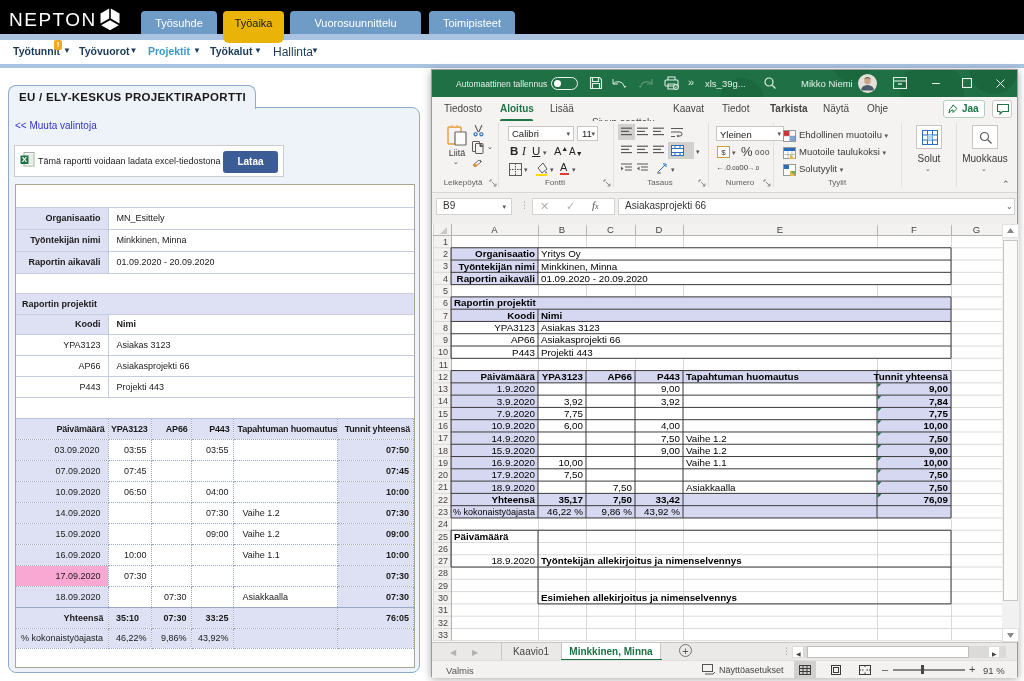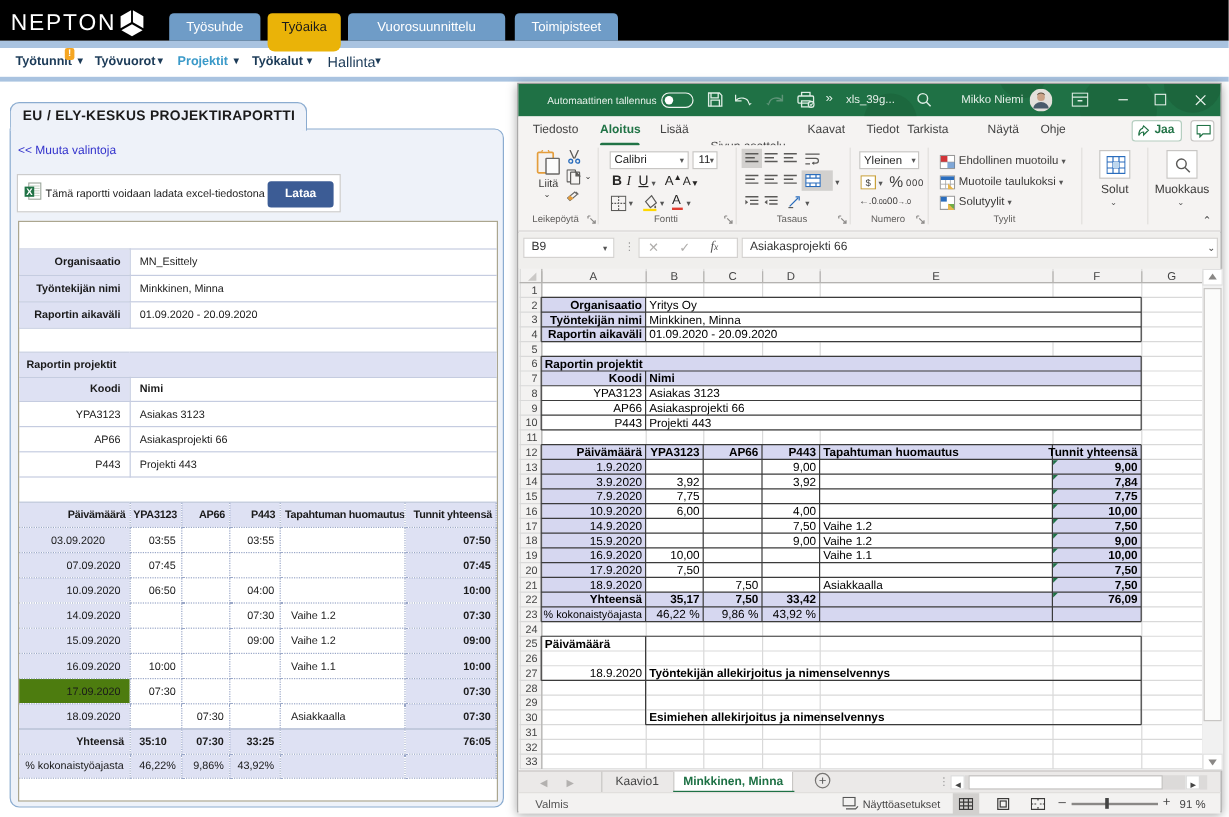--- a/index.html
+++ b/index.html
@@ -105,21 +105,21 @@
       <tbody>
         <tr style="height:20px">
           <td style="background:#dee1f3;font-weight:bold;text-align:right;padding-right:3px;border-right:1px dotted #9aa7c7;border-bottom:1px dotted #9aa7c7;letter-spacing:-0.2px">Päivämäärä</td>
           <td style="background:#dee1f3;font-weight:bold;text-align:right;padding-right:3px;border-right:1px dotted #9aa7c7;border-bottom:1px dotted #9aa7c7;letter-spacing:-0.2px">YPA3123</td>
           <td style="background:#dee1f3;font-weight:bold;text-align:right;padding-right:3px;border-right:1px dotted #9aa7c7;border-bottom:1px dotted #9aa7c7;letter-spacing:-0.2px">AP66</td>
           <td style="background:#dee1f3;font-weight:bold;text-align:right;padding-right:3px;border-right:1px dotted #9aa7c7;border-bottom:1px dotted #9aa7c7;letter-spacing:-0.2px">P443</td>
           <td style="background:#dee1f3;font-weight:bold;text-align:left;padding-left:4px;border-right:1px dotted #9aa7c7;border-bottom:1px dotted #9aa7c7;letter-spacing:-0.2px">Tapahtuman huomautus</td>
           <td style="background:#dee1f3;font-weight:bold;text-align:right;padding-right:3px;border-right:1px dotted #9aa7c7;border-bottom:1px dotted #9aa7c7;letter-spacing:-0.2px">Tunnit yhteensä</td>
         </tr>
         <tr style="height:21px">
-          <td style="background:#dee1f3;text-align:right;padding-right:20px;border-right:1px dotted #9aa7c7;border-bottom:1px dotted #9aa7c7">03.09.2020</td>
+          <td style="background:#dee1f3;text-align:right;padding-right:8px;border-right:1px dotted #9aa7c7;border-bottom:1px dotted #9aa7c7">03.09.2020</td>
           <td style="text-align:right;padding-right:4px;border-right:1px dotted #9aa7c7;border-bottom:1px dotted #9aa7c7">03:55</td>
           <td style="text-align:right;padding-right:4px;border-right:1px dotted #9aa7c7;border-bottom:1px dotted #9aa7c7"></td>
           <td style="text-align:right;padding-right:4px;border-right:1px dotted #9aa7c7;border-bottom:1px dotted #9aa7c7">03:55</td>
           <td style="padding-left:9px;border-right:1px dotted #9aa7c7;border-bottom:1px dotted #9aa7c7"></td>
           <td style="background:#dee1f3;font-weight:bold;text-align:right;padding-right:4px;border-right:1px dotted #9aa7c7;border-bottom:1px dotted #9aa7c7">07:50</td>
         </tr>
         <tr style="height:21px">
           <td style="background:#dee1f3;text-align:right;padding-right:7px;border-right:1px dotted #9aa7c7;border-bottom:1px dotted #9aa7c7">07.09.2020</td>
           <td style="text-align:right;padding-right:4px;border-right:1px dotted #9aa7c7;border-bottom:1px dotted #9aa7c7">07:45</td>
           <td style="text-align:right;padding-right:4px;border-right:1px dotted #9aa7c7;border-bottom:1px dotted #9aa7c7"></td>
@@ -153,21 +153,21 @@
         </tr>
         <tr style="height:21px">
           <td style="background:#dee1f3;text-align:right;padding-right:7px;border-right:1px dotted #9aa7c7;border-bottom:1px dotted #9aa7c7">16.09.2020</td>
           <td style="text-align:right;padding-right:4px;border-right:1px dotted #9aa7c7;border-bottom:1px dotted #9aa7c7">10:00</td>
           <td style="text-align:right;padding-right:4px;border-right:1px dotted #9aa7c7;border-bottom:1px dotted #9aa7c7"></td>
           <td style="text-align:right;padding-right:4px;border-right:1px dotted #9aa7c7;border-bottom:1px dotted #9aa7c7"></td>
           <td style="padding-left:9px;border-right:1px dotted #9aa7c7;border-bottom:1px dotted #9aa7c7">Vaihe 1.1</td>
           <td style="background:#dee1f3;font-weight:bold;text-align:right;padding-right:4px;border-right:1px dotted #9aa7c7;border-bottom:1px dotted #9aa7c7">10:00</td>
         </tr>
         <tr style="height:21px">
-          <td style="background:#4d7c0f;text-align:right;padding-right:7px;border-right:1px dotted #9aa7c7;border-bottom:1px dotted #9aa7c7">17.09.2020</td>
+          <td style="background:#f9a8d4;text-align:right;padding-right:7px;border-right:1px dotted #9aa7c7;border-bottom:1px dotted #9aa7c7">17.09.2020</td>
           <td style="text-align:right;padding-right:4px;border-right:1px dotted #9aa7c7;border-bottom:1px dotted #9aa7c7">07:30</td>
           <td style="text-align:right;padding-right:4px;border-right:1px dotted #9aa7c7;border-bottom:1px dotted #9aa7c7"></td>
           <td style="text-align:right;padding-right:4px;border-right:1px dotted #9aa7c7;border-bottom:1px dotted #9aa7c7"></td>
           <td style="padding-left:9px;border-right:1px dotted #9aa7c7;border-bottom:1px dotted #9aa7c7"></td>
           <td style="background:#dee1f3;font-weight:bold;text-align:right;padding-right:4px;border-right:1px dotted #9aa7c7;border-bottom:1px dotted #9aa7c7">07:30</td>
         </tr>
         <tr style="height:21px">
           <td style="background:#dee1f3;text-align:right;padding-right:7px;border-right:1px dotted #9aa7c7;border-bottom:1px dotted #9aa7c7">18.09.2020</td>
           <td style="text-align:right;padding-right:4px;border-right:1px dotted #9aa7c7;border-bottom:1px dotted #9aa7c7"></td>
           <td style="text-align:right;padding-right:4px;border-right:1px dotted #9aa7c7;border-bottom:1px dotted #9aa7c7">07:30</td>
@@ -254,21 +254,21 @@
         <path d="M0.5 0.5 l8 8 M8.5 0.5 l-8 8"></path>
       </svg>
 </div>
 <div class="abs" style="left:0;top:27px;width:100%;height:24px;background:#f5f3f2">
 <div class="abs" style="left:12px;top:6px;font-size:10px;color:#444;font-weight:normal">Tiedosto</div>
 <div class="abs" style="left:68px;top:6px;font-size:10px;color:#217346;font-weight:bold">Aloitus</div>
 <div class="abs" style="left:118px;top:6px;font-size:10px;color:#444;font-weight:normal">Lisää</div>
 <div class="abs" style="left:160px;top:20px;font-size:10px;color:#444;font-weight:normal">Sivun asettelu</div>
 <div class="abs" style="left:241px;top:6px;font-size:10px;color:#444;font-weight:normal">Kaavat</div>
 <div class="abs" style="left:290px;top:6px;font-size:10px;color:#444;font-weight:normal">Tiedot</div>
-<div class="abs" style="left:324px;top:6px;font-size:10px;color:#444;font-weight:normal">Tarkista</div>
+<div class="abs" style="left:338px;top:6px;font-size:10px;color:#444;font-weight:bold">Tarkista</div>
 <div class="abs" style="left:391px;top:6px;font-size:10px;color:#444;font-weight:normal">Näytä</div>
 <div class="abs" style="left:435px;top:6px;font-size:10px;color:#444;font-weight:normal">Ohje</div>
 <div class="abs" style="left:68px;top:22px;width:33px;height:3px;background:#217346;border-radius:2px"></div>
 <div class="abs" style="left:511px;top:3px;width:42px;height:18px;border:1px solid #b5cec0;border-radius:3px;background:#fff">
         <svg style="position:absolute;left:4px;top:3px" width="11" height="11" viewBox="0 0 11 11" fill="none" stroke="#217346" stroke-width="1">
           <path d="M4 3 q-3 1 -3 6 q1.5-3 4-3 v2.5 l4-4 -4-3.6 z"></path>
         </svg>
         <span style="position:absolute;left:18px;top:2px;font-size:10px;color:#217346;font-weight:bold">Jaa</span>
       </div>
 <div class="abs" style="left:560px;top:3px;width:20px;height:18px;border:1px solid #c8c6c4;border-radius:3px;background:#fff">
@@ -393,21 +393,21 @@
       </svg>
 <svg class="abs" style="left:205px;top:42px" width="12" height="10" viewBox="0 0 12 10" stroke="#5b5a58" stroke-width="1.2">
         <path d="M0 1 h11 M4 4 h7 M4 7 h7"></path>
         <path d="M2.5 3.5 l-2.5 2 2.5 2 z" fill="#5b5a58" stroke="none"></path>
       </svg>
 <svg class="abs" style="left:224px;top:41px" width="12" height="12" viewBox="0 0 12 12" stroke="#2a6dbd" stroke-width="1">
         <path d="M2 10 l7-7 M7 2 h3 v3" fill="none"></path>
         <path d="M1 11 h4" stroke="#5b5a58"></path>
       </svg>
 <div class="abs" style="left:239px;top:45px;font-size:7px;color:#555">▾</div>
-<div class="abs" style="left:284px;top:5px;width:50px;height:15px;background:#fff;border:1px solid #c8c6c4;font-size:9.5px;color:#222;padding:2px 3px">Yleinen<span style="position:absolute;right:2px;top:3px;font-size:7px;color:#555">▾</span></div>
+<div class="abs" style="left:284px;top:5px;width:68px;height:15px;background:#fff;border:1px solid #c8c6c4;font-size:9.5px;color:#222;padding:2px 3px">Yleinen<span style="position:absolute;right:2px;top:3px;font-size:7px;color:#555">▾</span></div>
 <svg class="abs" style="left:285px;top:25px" width="13" height="12" viewBox="0 0 13 12">
         <rect x="0.5" y="0.5" width="12" height="11" fill="#fff" stroke="#c8a038" stroke-width="1"></rect>
         <text x="6.5" y="9" font-size="8" fill="#3b3a39" text-anchor="middle">$</text>
       </svg>
 <div class="abs" style="left:300px;top:28px;font-size:7px;color:#555">▾</div>
 <div class="abs" style="left:309px;top:23px;font-size:13px;color:#3b3a39">%</div>
 <div class="abs" style="left:323px;top:27px;font-size:8px;color:#3b3a39;letter-spacing:0.5px">000</div>
 <div class="abs" style="left:284px;top:42px;font-size:8px;color:#3b3a39">←.0<span style="font-size:6px">.00</span></div>
 <div class="abs" style="left:305px;top:42px;font-size:8px;color:#3b3a39">.00<span style="font-size:6px">→.0</span></div>
 <div class="abs" style="left:351px;top:7px"><svg width="13" height="12" viewBox="0 0 13 12">

